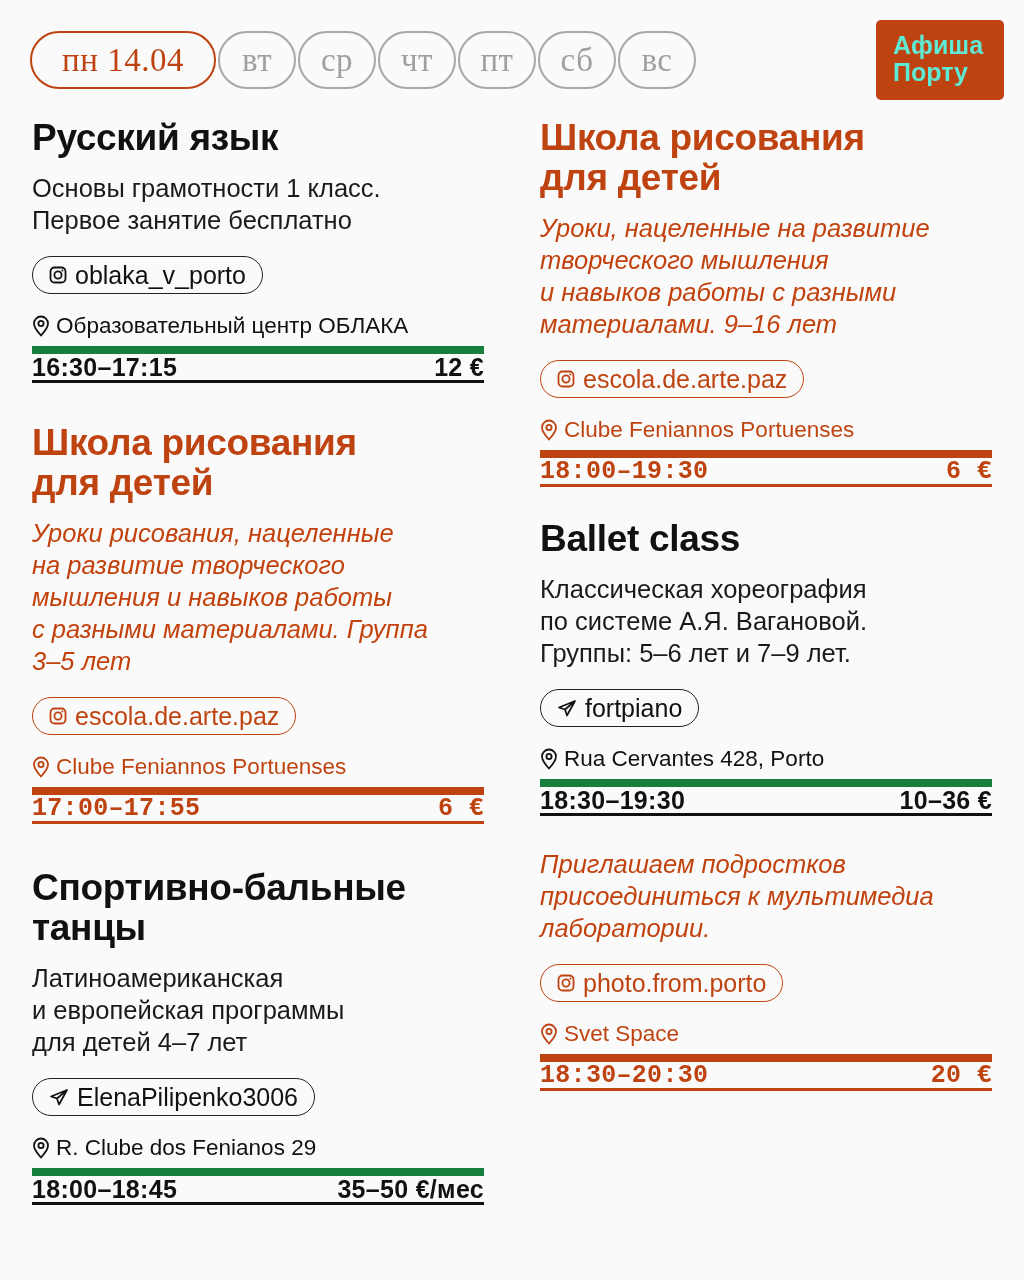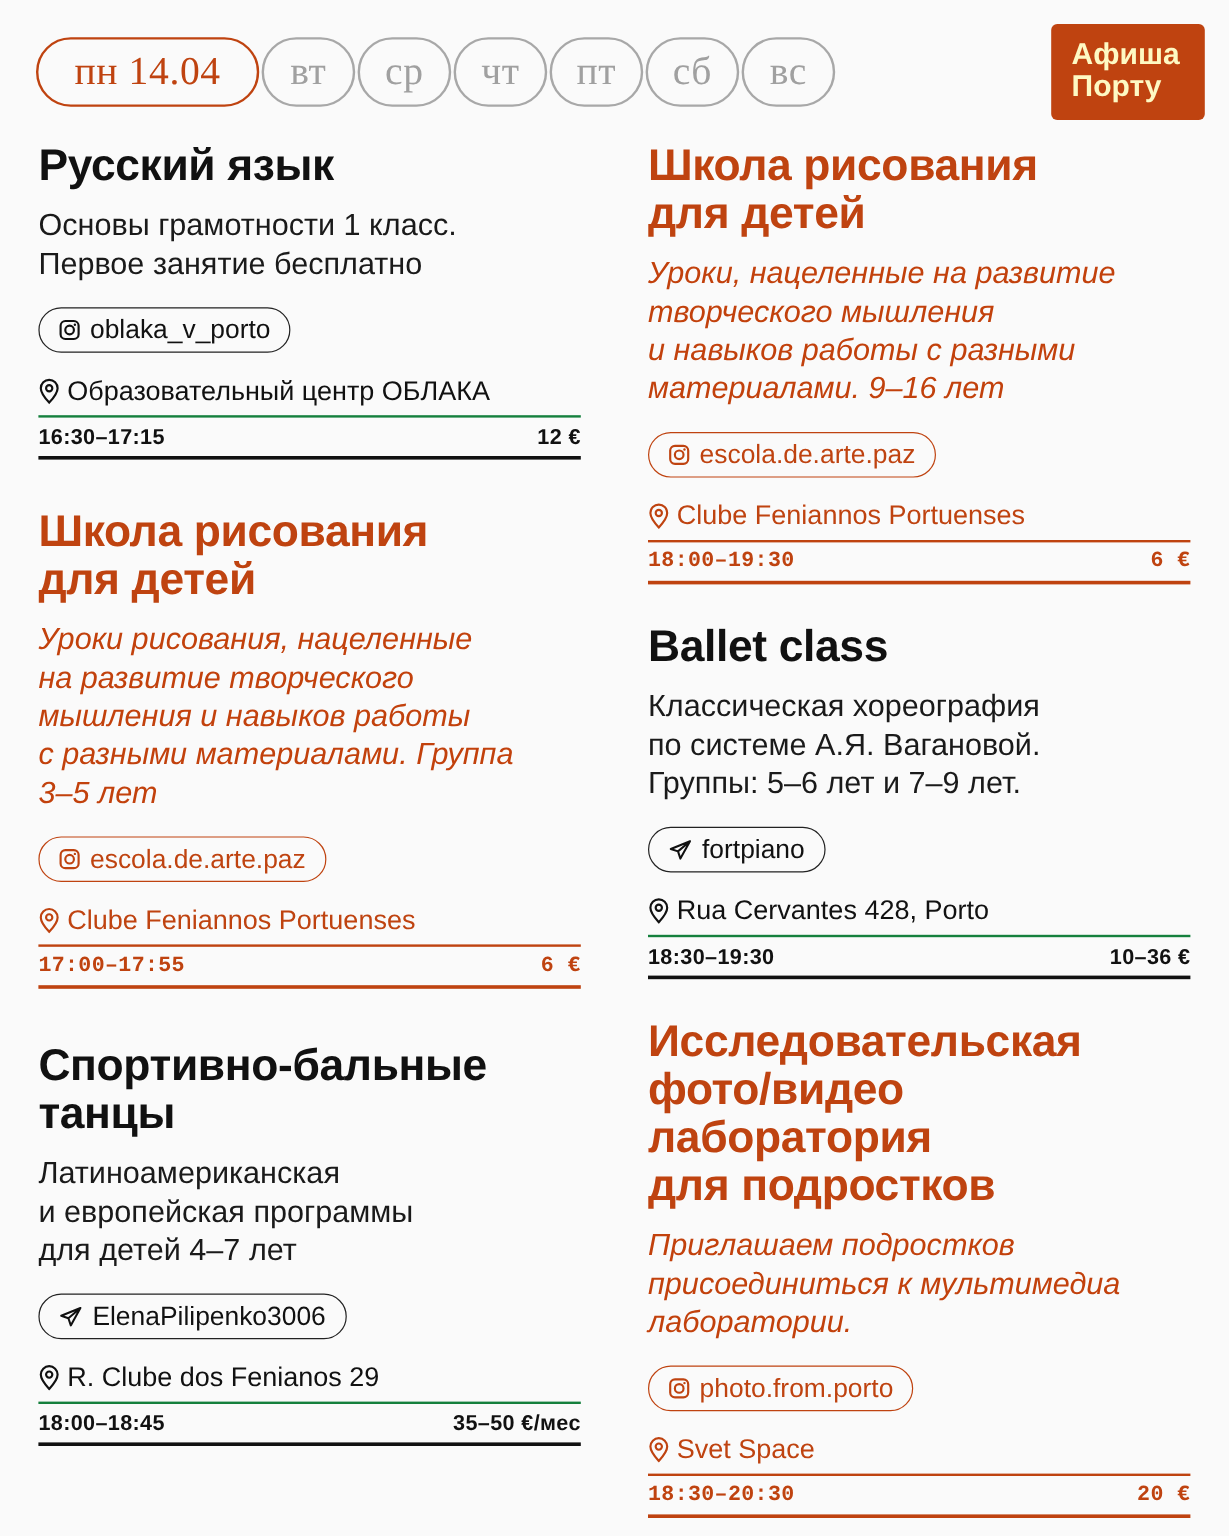--- a/index.html
+++ b/index.html
@@ -6,35 +6,35 @@
   html, body { width: 1024px; height: 1280px; background: #fafafa; overflow: hidden; }
   body { font-family: "Liberation Sans", "DejaVu Sans", sans-serif; color: #111; position: relative; }
 
   .daybar { position: absolute; left: 30px; top: 31px; display: flex; gap: 2px; font-family: Liberation Serif, serif; }
   .day { height: 58px; border: 2.5px solid #a8a8a8; border-radius: 29px; color: #a0a0a0;
          font-size: 33px; display: flex; align-items: center; justify-content: center;
          padding: 0 14px; min-width: 78px; letter-spacing: 0.5px; cursor: pointer; }
   .day.active { border-color: #bf4310; color: #bf4310; padding: 0 20px; min-width: 186px; }
 
   .brand { position: absolute; left: 876px; top: 20px; width: 128px; height: 80px; background: #bf4310;
-           border-radius: 5px; color: #fef9c3; font-weight: bold; font-size: 25px; line-height: 27px;
+           border-radius: 5px; color: #5eead4; font-weight: bold; font-size: 25px; line-height: 27px;
            padding: 12px 0 0 17px; }
 
   .col { position: absolute; width: 452px; }
   .col.left { left: 32px; top: 118px; }
   .col.right { left: 540px; top: 118px; }
 
   .event { margin-bottom: 44px; }
   .event h2 { font-size: 37px; font-weight: bold; line-height: 40px; letter-spacing: -0.3px; margin-bottom: 14px; }
   .event p.desc { font-size: 25.5px; line-height: 32px; margin-bottom: 20px; white-space: pre-line; color: #1a1a1a; }
   .tag { display: inline-flex; align-items: center; gap: 8px; height: 38px; border: 1.5px solid #222;
-         border-radius: 19px; padding: 0 16px; font-size: 22px; margin-bottom: 18px; cursor: pointer; }
+         border-radius: 19px; padding: 0 16px; font-size: 25px; margin-bottom: 18px; cursor: pointer; }
   .loc { display: flex; align-items: center; gap: 6px; font-size: 22.5px; height: 28px; margin-bottom: 6px; }
-  .timebar { display: flex; justify-content: space-between; align-items: center; border-top: 2px solid #15803d;
-             border-bottom: 3px solid #111; height: 37px; font-weight: bold; font-size: 18px; letter-spacing: 0.3px; }
+  .timebar { display: flex; justify-content: space-between; align-items: center; border-top: 8px solid #15803d;
+             border-bottom: 3px solid #111; height: 37px; font-weight: bold; font-size: 25px; letter-spacing: 0.3px; }
 
   .accent h2, .accent p.desc, .accent .loc, .accent .timebar, .accent .tag { color: #bf4310; }
   .accent .tag { border-color: #bf4310; }
   .accent .timebar { border-color: #bf4310; font-family: Liberation Mono, monospace; }
   .accent p.desc { color: #c2410c; font-style: italic; }
 
   svg { display: block; }
 </style>
 </head>
 <body>
@@ -202,24 +202,20 @@
         </span>
         <span>Rua Cervantes 428, Porto</span>
       </div>
     <div class="timebar">
         <span>18:30–19:30</span>
         <span>10–36 €</span>
       </div>
   </div>
 
   <div class="event accent" style="margin-top:-12px">
-    <h2 style="white-space:pre-line">Исследовательская
-фото/видео
-лаборатория
-для подростков</h2>
     <p class="desc">Приглашаем подростков
 присоединиться к мультимедиа
 лаборатории.</p>
     <div class="tag">
         <span class="ico">
           <svg width="18" height="18" viewBox="0 0 18 18">
             <rect x="1.5" y="1.5" width="15" height="15" rx="4" fill="none" stroke="currentColor" stroke-width="1.8"></rect>
             <circle cx="9" cy="9" r="3.6" fill="none" stroke="currentColor" stroke-width="1.8"></circle>
             <circle cx="13.4" cy="4.6" r="1" fill="currentColor"></circle>
           </svg>

